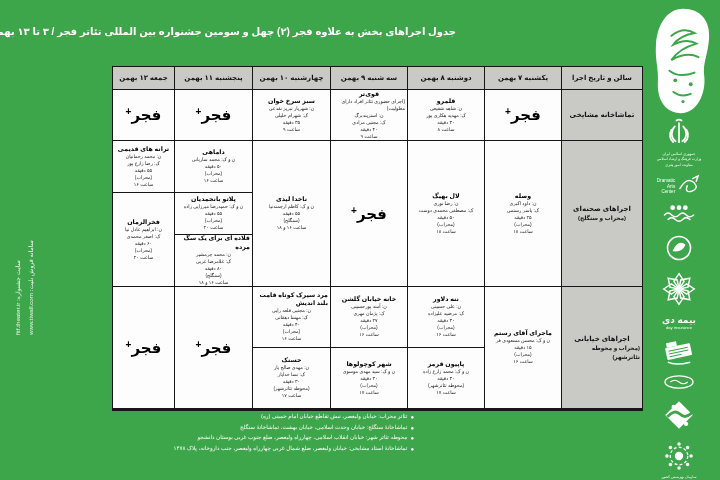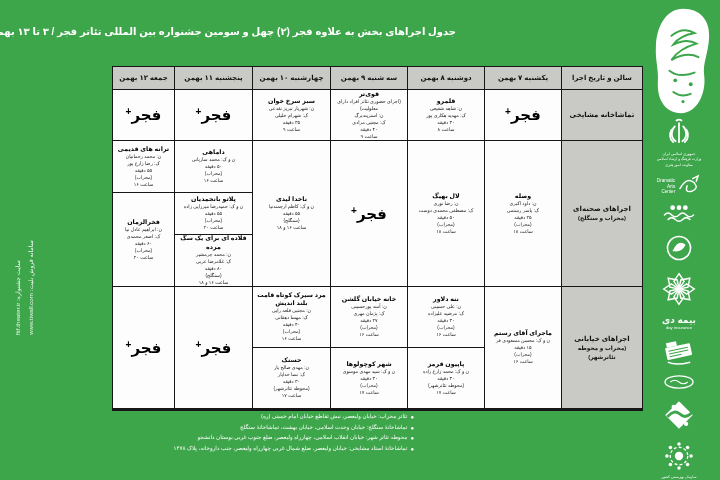--- a/index.html
+++ b/index.html
@@ -13,21 +13,21 @@
 
   
   .festival-logo{position:absolute;right:8px;top:5px;width:58px;height:112px;}
 
   
   .grid{position:absolute;left:112px;top:66px;width:529px;height:343px;
         direction:rtl;display:grid;background:#161616;padding:1px;gap:1px;
         grid-template-columns:80px 76px 76px 76px 77px 77px 61px;
         grid-template-rows:22px 50px 51px 41px 51px 60px 60px;}
   .cell{background:#fdfdfd;display:flex;flex-direction:column;align-items:center;
-        justify-content:center;text-align:center;overflow:hidden;padding:1px 2px;box-sizing:border-box;}
+        justify-content:center;text-align:right;overflow:hidden;padding:1px 2px;box-sizing:border-box;}
   .head{background:#c9cac6;font-weight:bold;font-size:7px;color:#111;justify-content:center;}
   .rowlabel{background:#c9cac6;color:#111;}
   .rowlabel .t{font-weight:bold;font-size:7px;line-height:1.5;}
   .rowlabel .s{font-weight:bold;font-size:5.8px;line-height:1.5;}
   .show-cell .stitle{font-weight:bold;font-size:6.3px;color:#000;line-height:1.3;margin-bottom:1px;}
   .show-cell .sline{font-size:4.8px;color:#222;line-height:1.45;}
   .fajr-cell{justify-content:center;}
   .fajr-logo{direction:rtl;font-weight:900;font-size:15px;color:#000;letter-spacing:-0.5px;}
   .fajr-logo .plus{font-size:10px;vertical-align:5px;font-weight:900;}
 

